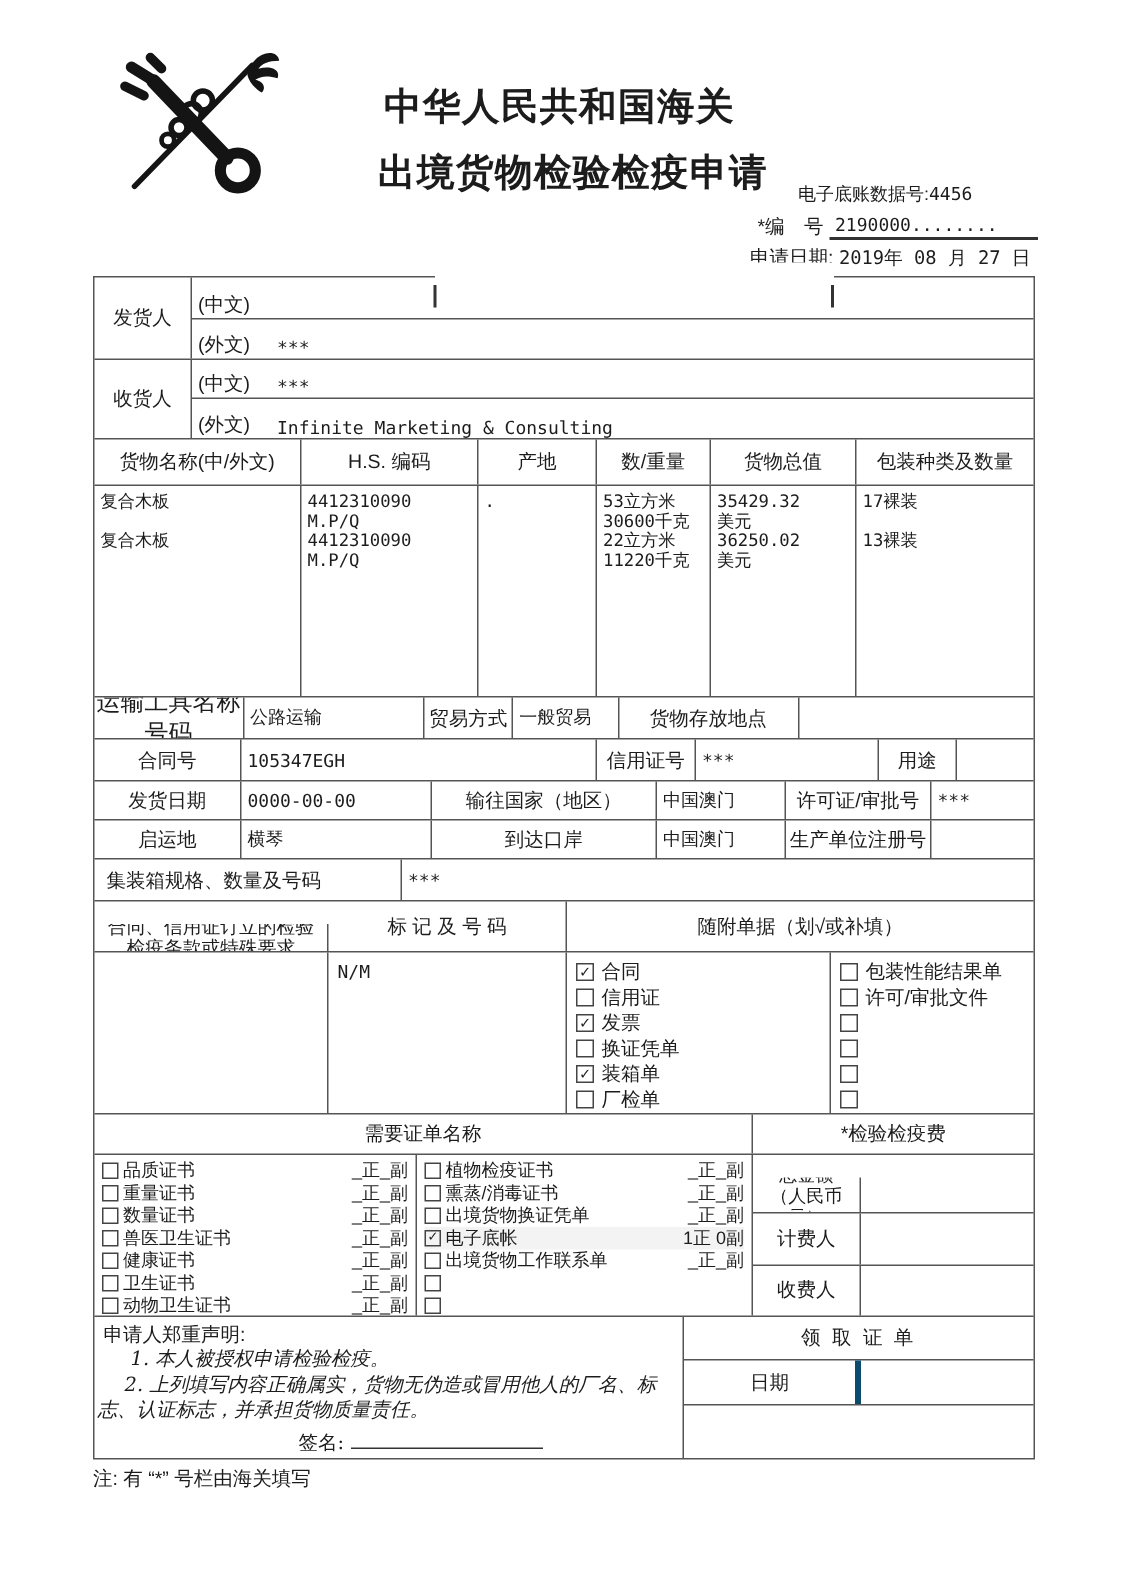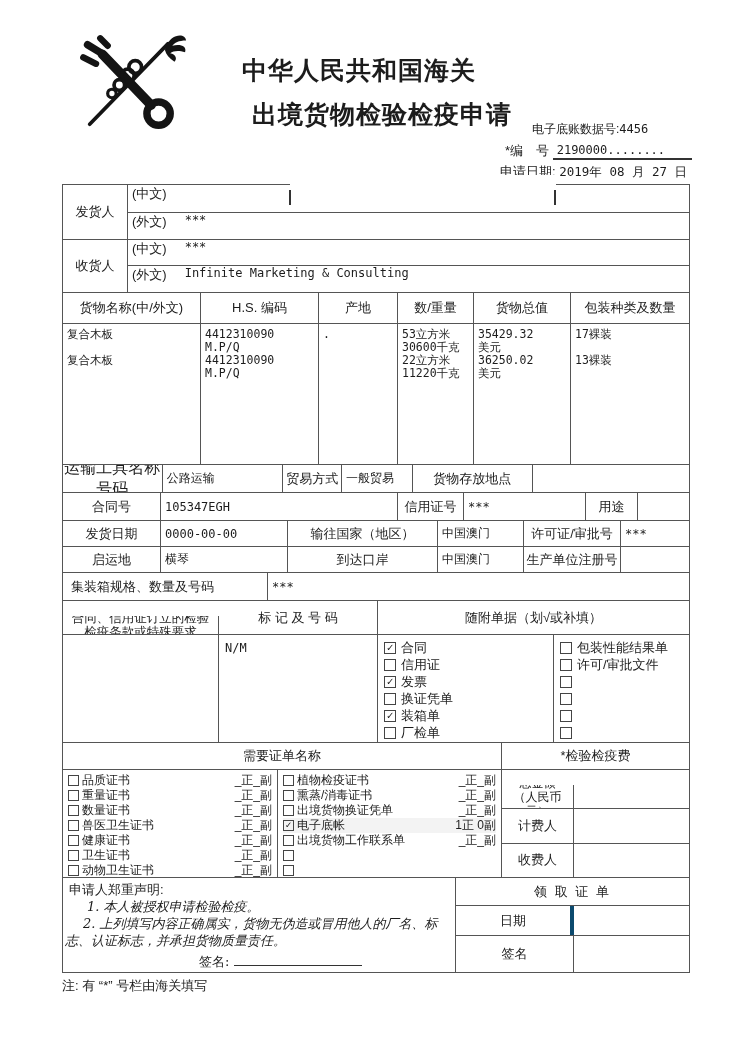--- a/index.html
+++ b/index.html
@@ -1,20 +1,20 @@
 <!DOCTYPE html>
 <html><head>
 <meta charset="utf-8">
 <style>
   html,body{margin:0;padding:0;}
   body{width:750px;height:1061px;background:#fff;position:relative;
        font-family:"Liberation Sans",sans-serif;color:#1c1c1c;}
   .abs{position:absolute;}
   
-  .title{left:242px;top:54px;font-size:25px;font-weight:bold;letter-spacing:1px;}
+  .title{left:256px;top:54px;font-size:25px;font-weight:bold;letter-spacing:1px;}
   .subtitle{left:252px;top:98px;font-size:25px;font-weight:bold;letter-spacing:1px;}
   .ledger{left:532px;top:121px;font-size:12px;}
   .ledger .num{font-family:"DejaVu Sans Mono",monospace;}
   .serial{left:505px;top:142px;font-size:13px;}
   .serial .slab{display:inline-block;vertical-align:bottom;}
   .serial .sval{display:inline-block;vertical-align:bottom;min-width:133px;
     border-bottom:2px solid #333;font-family:"DejaVu Sans Mono",monospace;
     font-size:12px;padding:1px 2px 1px 4px;}
   .appdate{left:460px;top:161px;width:228px;box-sizing:border-box;
     border-bottom:2px solid #333;padding:2px 0 3px 40px;font-size:13px;}
@@ -25,21 +25,21 @@
   .r{display:flex;border-bottom:1px solid #555;box-sizing:border-box;}
   .r:last-child{border-bottom:none;}
   .c{border-right:1px solid #555;box-sizing:border-box;padding:2px 4px;overflow:hidden;}
   .c:last-child{border-right:none;}
   .cen{display:flex;align-items:center;justify-content:center;text-align:center;}
   .vcen{display:flex;align-items:center;}
   .lab{font-family:"Liberation Sans",sans-serif;}
   .val{font-family:"DejaVu Sans Mono",monospace;font-size:12px;}
   .pre{white-space:pre-line;margin-top:15px;}
   .stack{display:flex;flex-direction:column;}
-  .subrow{display:flex;align-items:flex-start;box-sizing:border-box;padding:0 4px;}
+  .subrow{display:flex;align-items:flex-end;box-sizing:border-box;padding:0 4px;}
   .bb{border-bottom:1px solid #555;}
   .plab{margin-right:18px;}
   .gcell{padding-top:4px;line-height:13px;}
   .gblk{height:26px;font-family:"DejaVu Sans Mono",monospace;font-size:11.5px;
         white-space:pre-line;}
   
   .cb{display:inline-block;width:12px;height:12px;border:1.5px solid #444;
       box-sizing:border-box;font-size:11px;line-height:9px;text-align:center;
       font-family:"DejaVu Sans Mono",monospace;margin-right:5px;flex:none;}
   .ck{display:flex;align-items:center;height:17px;font-size:13px;}
@@ -372,24 +372,20 @@
       <div class="dline">1. 本人被授权申请检验检疫。</div>
       <div class="dline" style="text-indent:18px;margin-left:-4px">2. 上列填写内容正确属实，货物无伪造或冒用他人的厂名、标志、认证标志，并承担货物质量责任。</div>
       <div class="signline"><span>签名:</span> <span class="sigbar"></span></div>
     </div>
     <div class="stack" style="width:233px">
       <div class="cen lab bb" style="height:28px;letter-spacing:2px">领 取 证 单</div>
       <div style="display:flex;height:29px" class="bb">
         <div class="c cen lab" style="width:118px;border-right:4px solid #0c4a6e">日期</div>
         <div class="vcen val" style="flex:1;padding:0 4px"></div>
       </div>
-      <div style="display:flex;height:37px">
-        <div class="c cen lab" style="width:118px;border-right:1px solid #555">签名</div>
-        <div class="vcen val" style="flex:1;padding:0 4px"></div>
-      </div>
     </div>
   </div>
 
 </div>
 
 <div class="abs redact"></div>
 <div class="abs tick" style="left:289px;top:190px"></div>
 <div class="abs tick" style="left:554px;top:190px"></div>
 
 <div class="abs note">注: 有 “*” 号栏由海关填写</div>

